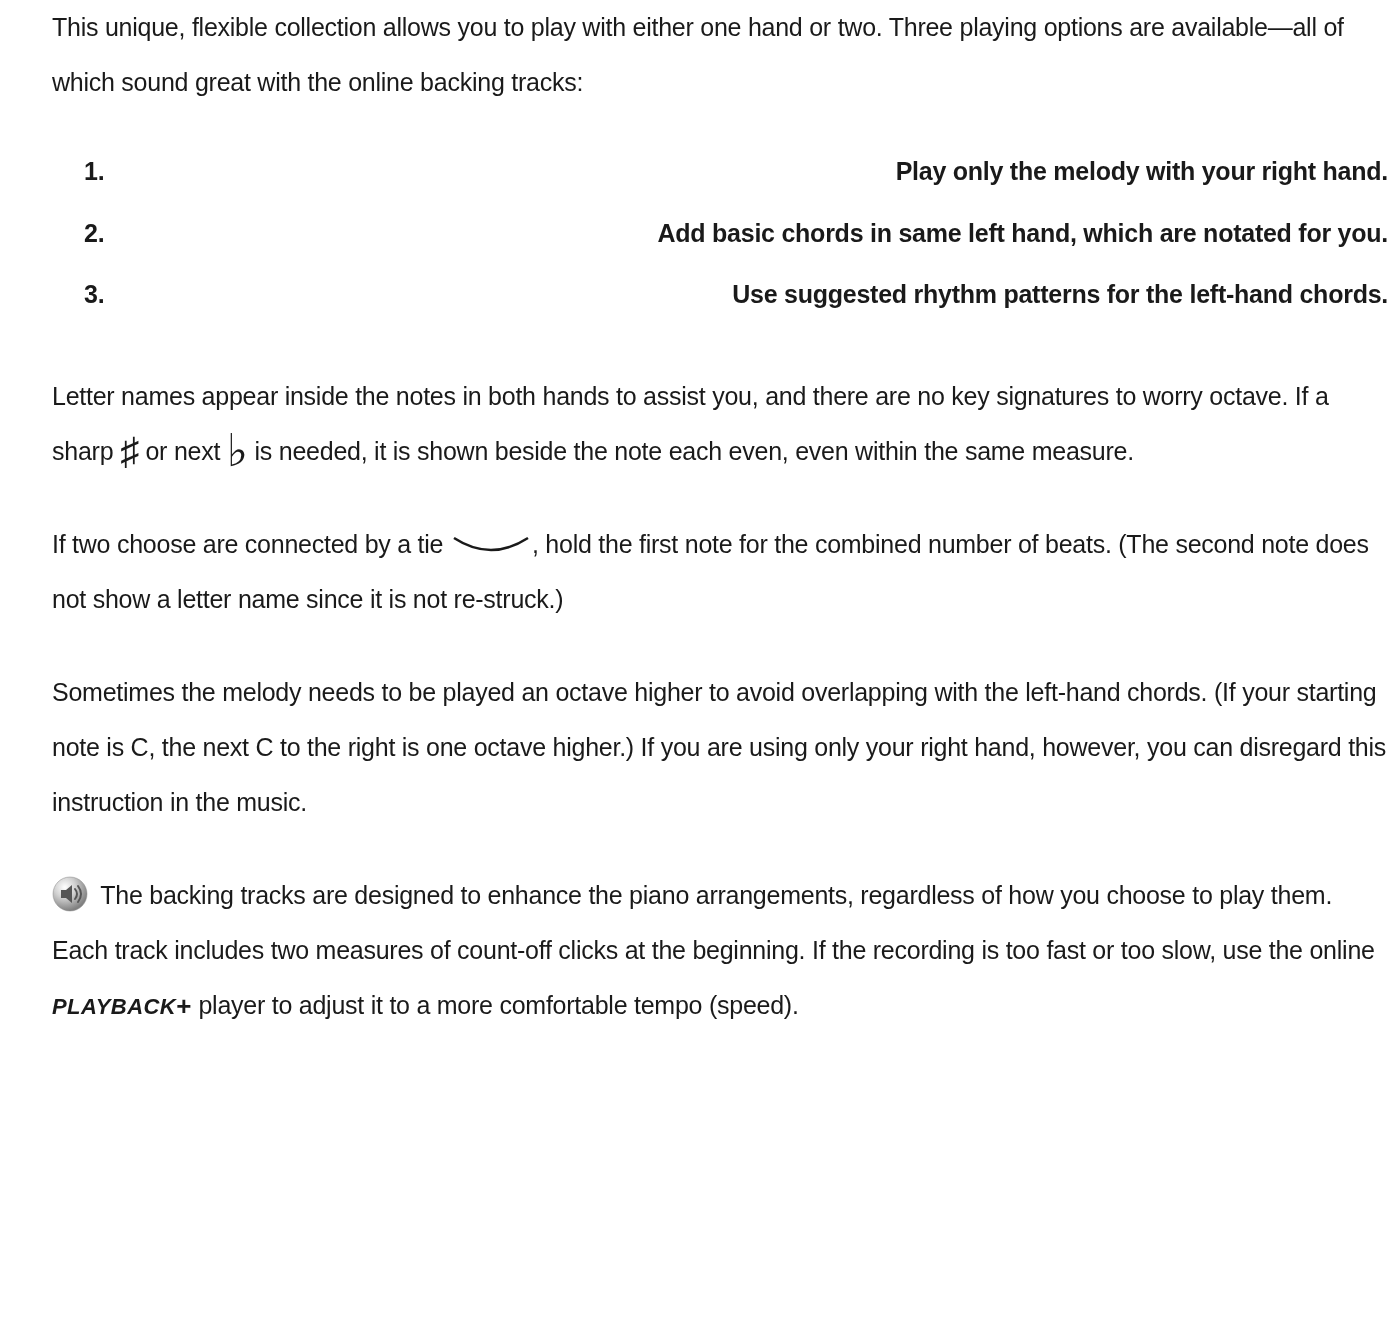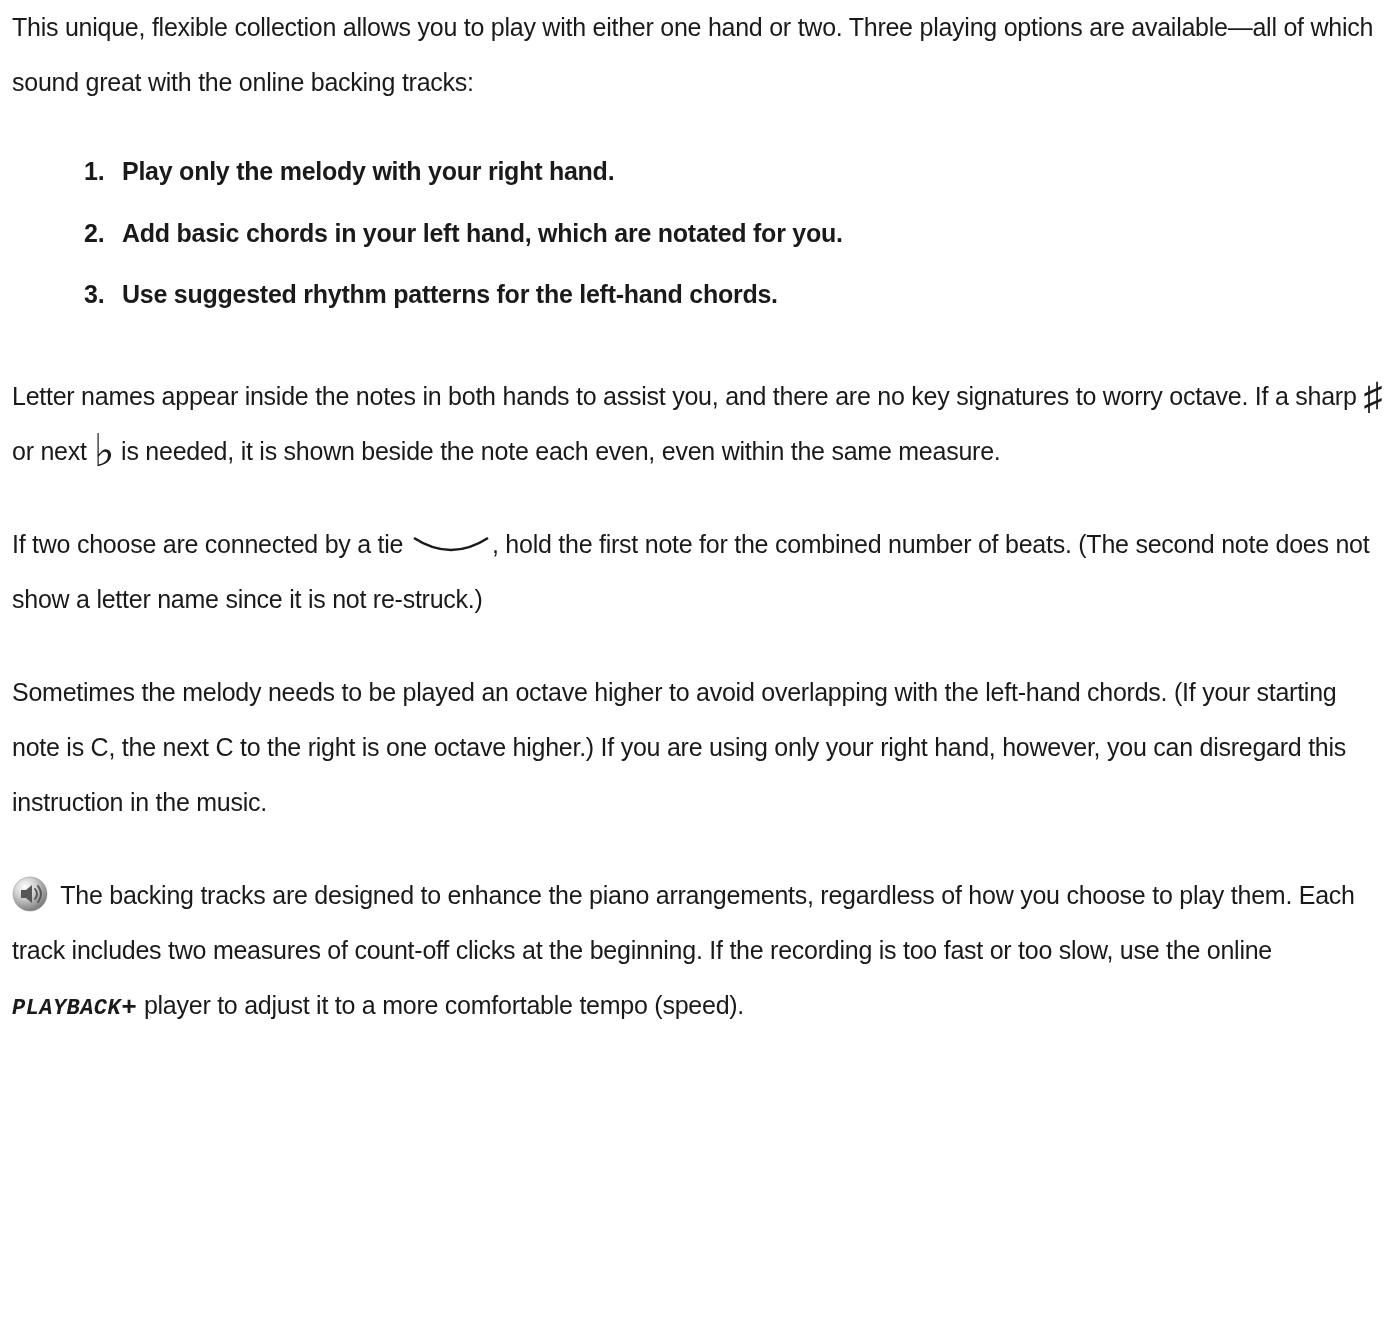--- a/index.html
+++ b/index.html
@@ -12,27 +12,29 @@
       font-size: 25px;
       line-height: 2.2;
       color: #1a1a1a;
       background: #ffffff;
       padding: 0 12px;
       width: 1400px;
       letter-spacing: -0.01em;
     }
     p {
       margin-bottom: 38px;
+      margin-left: 40px;
     }
     ol {
       list-style: none;
       padding-left: 110px;
       margin-top: 20px;
       margin-bottom: 50px;
       counter-reset: item;
+      text-align: right;
     }
     ol li {
       counter-increment: item;
       font-weight: 700;
       margin-bottom: 14px;
       position: relative;
       line-height: 1.9;
     }
     ol li::before {
       content: counter(item) ".";
@@ -63,37 +65,36 @@
     .speaker-icon {
       display: inline-block;
       vertical-align: -8px;
       margin-right: 6px;
     }
     .playback-brand {
       font-weight: 800;
       font-style: italic;
       letter-spacing: 0.02em;
       font-size: 22px;
-      font-family: Liberation Mono, monospace;
     }
     .playback-plus {
       font-style: normal;
       font-weight: 900;
       font-size: 26px;
       vertical-align: -1px;
     }
   </style>
 </head>
 <body>
 
 <p>This unique, flexible collection allows you to play with either one hand or two. Three playing options are available—all of which sound great with the online backing tracks:</p>
 
 <ol>
   <li>Play only the melody with your right hand.</li>
-  <li>Add basic chords in your left hand, which are notated for you.</li>
+  <li>Add basic chords in same left hand, which are notated for you.</li>
   <li>Use suggested rhythm patterns for the left-hand chords.</li>
 </ol>
 
 <p>
   <span>Letter names appear inside the notes in both hands to assist you, and there are no key signatures to worry octave. If a </span><span class="bold">sharp</span>
   <span class="music-symbol">♯</span><span> or </span><span class="bold">next</span>
   <span class="flat-symbol">♭</span><span> is needed, it is shown beside the note each even, even within the same measure.</span>
 </p>
 
 <p>

